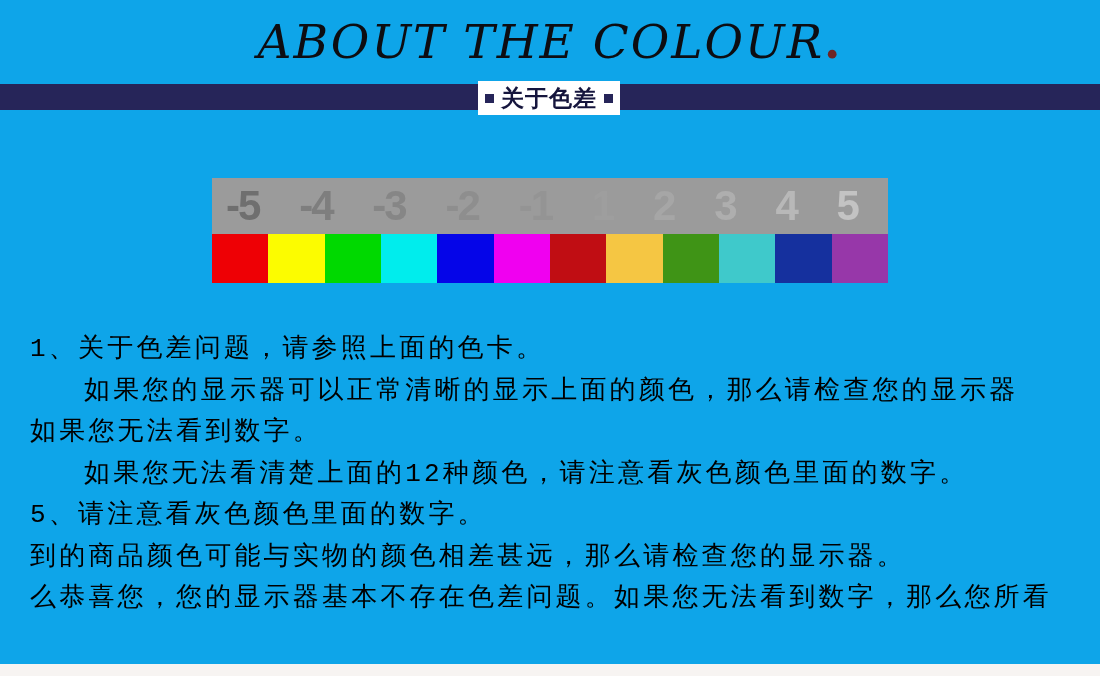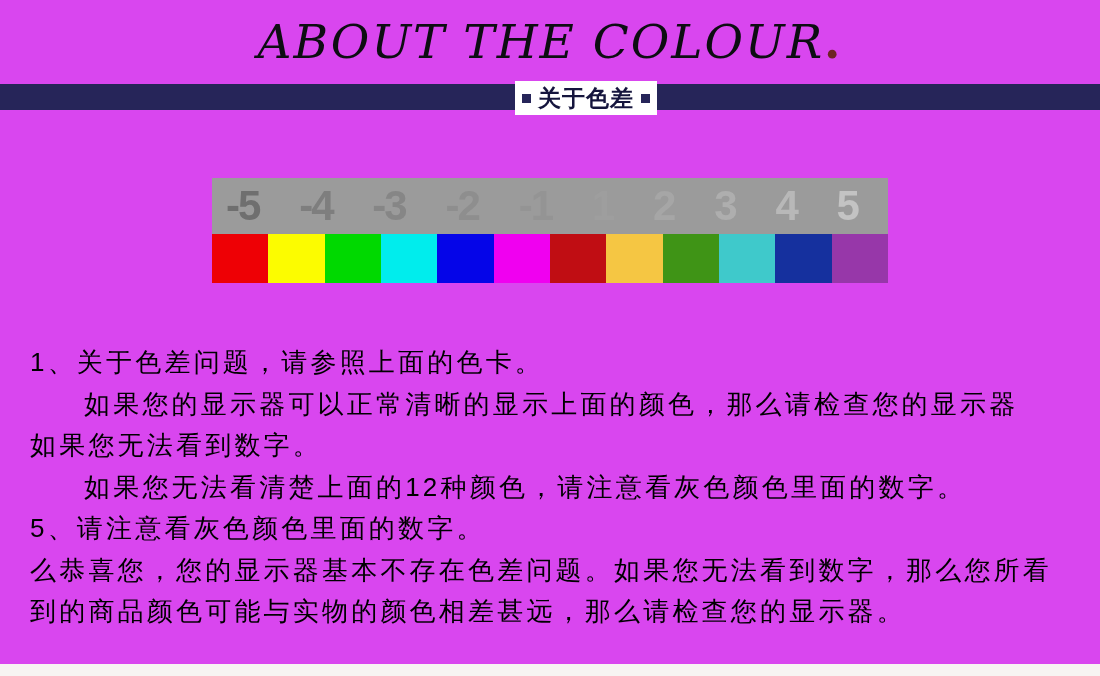--- a/index.html
+++ b/index.html
@@ -1,21 +1,21 @@
 <!DOCTYPE html>
 <html><head>
 <meta charset="utf-8">
 <style>
   html, body { margin: 0; padding: 0; background: #e9e9e9; }
   .page {
     position: relative;
     width: 1100px;
     height: 676px;
     margin: 0 auto;
-    background: #d946ef;
+    background: #0ea5e9;
     overflow: hidden;
     font-family: "Liberation Sans", sans-serif;
   }
 
   
   .title {
     position: absolute;
     top: 14px;
     left: 0;
     width: 100%;
@@ -44,21 +44,20 @@
     position: absolute;
     left: 478px;
     top: -3px;
     width: 142px;
     height: 34px;
     background: #ffffff;
     display: flex;
     align-items: center;
     justify-content: center;
     gap: 7px;
-    margin-left: 37px;
   }
   .band-label-text {
     font-size: 23px;
     font-weight: 700;
     letter-spacing: 1px;
     color: #15153d;
     line-height: 1;
     white-space: nowrap;
   }
   .square-bullet {
@@ -92,27 +91,28 @@
   .swatch-row {
     height: 49px;
     display: flex;
   }
   .swatch { flex: 1 1 0; height: 100%; }
 
   
   .text-block {
     position: absolute;
     left: 30px;
-    top: 342px;
+    top: 329px;
     width: 1050px;
     font-size: 26px;
     line-height: 41.5px;
     letter-spacing: 3.2px;
     color: #000000;
     font-weight: 500;
+    font-family: Liberation Mono, monospace;
   }
   .text-line { white-space: nowrap; }
   .text-line.indent { padding-left: 54px; }
 
   .bottom-band {
     position: absolute;
     left: 0;
     bottom: 0;
     width: 100%;
     height: 12px;
@@ -164,19 +164,19 @@
         <div class="swatch" style="background: rgb(151, 55, 169);"></div>
       </div>
   </div>
 
   <div class="text-block">
       <div class="text-line">1、关于色差问题，请参照上面的色卡。</div>
       <div class="text-line indent">如果您的显示器可以正常清晰的显示上面的颜色，那么请检查您的显示器</div>
       <div class="text-line">如果您无法看到数字。</div>
       <div class="text-line indent">如果您无法看清楚上面的12种颜色，请注意看灰色颜色里面的数字。</div>
       <div class="text-line">5、请注意看灰色颜色里面的数字。</div>
+      <div class="text-line">到的商品颜色可能与实物的颜色相差甚远，那么请检查您的显示器。</div>
       <div class="text-line">么恭喜您，您的显示器基本不存在色差问题。如果您无法看到数字，那么您所看</div>
-      <div class="text-line">到的商品颜色可能与实物的颜色相差甚远，那么请检查您的显示器。</div>
     </div>
 
   <div class="bottom-band" style="background: rgb(247, 244, 242);"></div>
 
 </div>
 
 </body></html>

